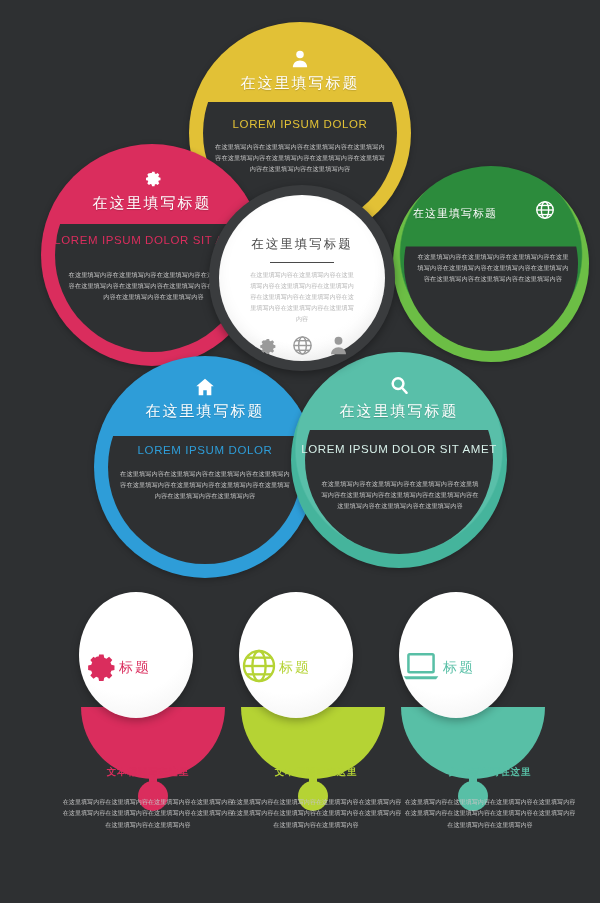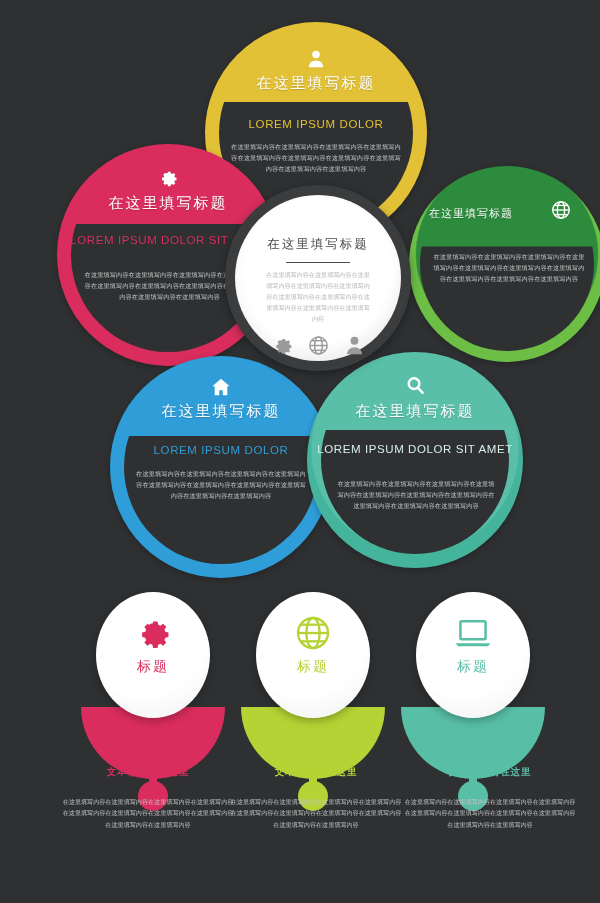--- a/index.html
+++ b/index.html
@@ -5,21 +5,21 @@
   * { margin:0; padding:0; box-sizing:border-box; }
   html,body { background:#2e3032; }
   body {
     width:600px; height:903px;
     position:relative; overflow:hidden;
     font-family:"Liberation Sans","DejaVu Sans",sans-serif;
     -webkit-font-smoothing:antialiased;
   }
 
   
-  #flower { position:absolute; left:16px; top:0; width:511px; height:560px; }
+  #flower { position:absolute; left:0; top:0; width:511px; height:560px; }
 
   .petal { position:absolute; width:222px; height:222px; }
 
   .ring {
     position:absolute; inset:0; border-radius:50%;
   }
   
   .window {
     position:absolute; border-radius:50%;
     background:#2e3032;
@@ -123,25 +123,25 @@
 
   .bi-half {
     position:absolute; left:8px; top:43px; width:144px; height:144px;
     border-radius:50%;
     clip-path: inset(50% 0 0 0);
   }
   .bi-stem { position:absolute; left:76px; top:168px; width:8px; height:32px; }
   .bi-dot  { position:absolute; left:65px; top:189px; width:30px; height:30px;
              border-radius:50%; }
   .bi-disc {
-    position:absolute; left:23px; top:0; width:114px; height:126px;
+    position:absolute; left:6px; top:0; width:114px; height:126px;
     border-radius:50%;
     background:radial-gradient(circle at 42% 30%, #ffffff 0 58%, #f0f0f0 100%);
     box-shadow:0 3px 9px rgba(0,0,0,.28);
-    display:flex; flex-direction:column; align-items:center; padding-top:21px;
+    display:flex; flex-direction:row; align-items:center; padding-top:21px;
   }
   .bi-icon { height:40px; display:flex; align-items:center; }
   .bi-label { font-size:14px; letter-spacing:2px; margin-top:5px; }
 
   .bt { position:absolute; width:172px; }
   #bt-0 { left:62px;  top:766px; }
   #bt-1 { left:230px; top:766px; }
   #bt-2 { left:404px; top:766px; }
   .bt-title { text-align:center; font-size:9.5px; font-weight:bold;
               letter-spacing:.8px; }

